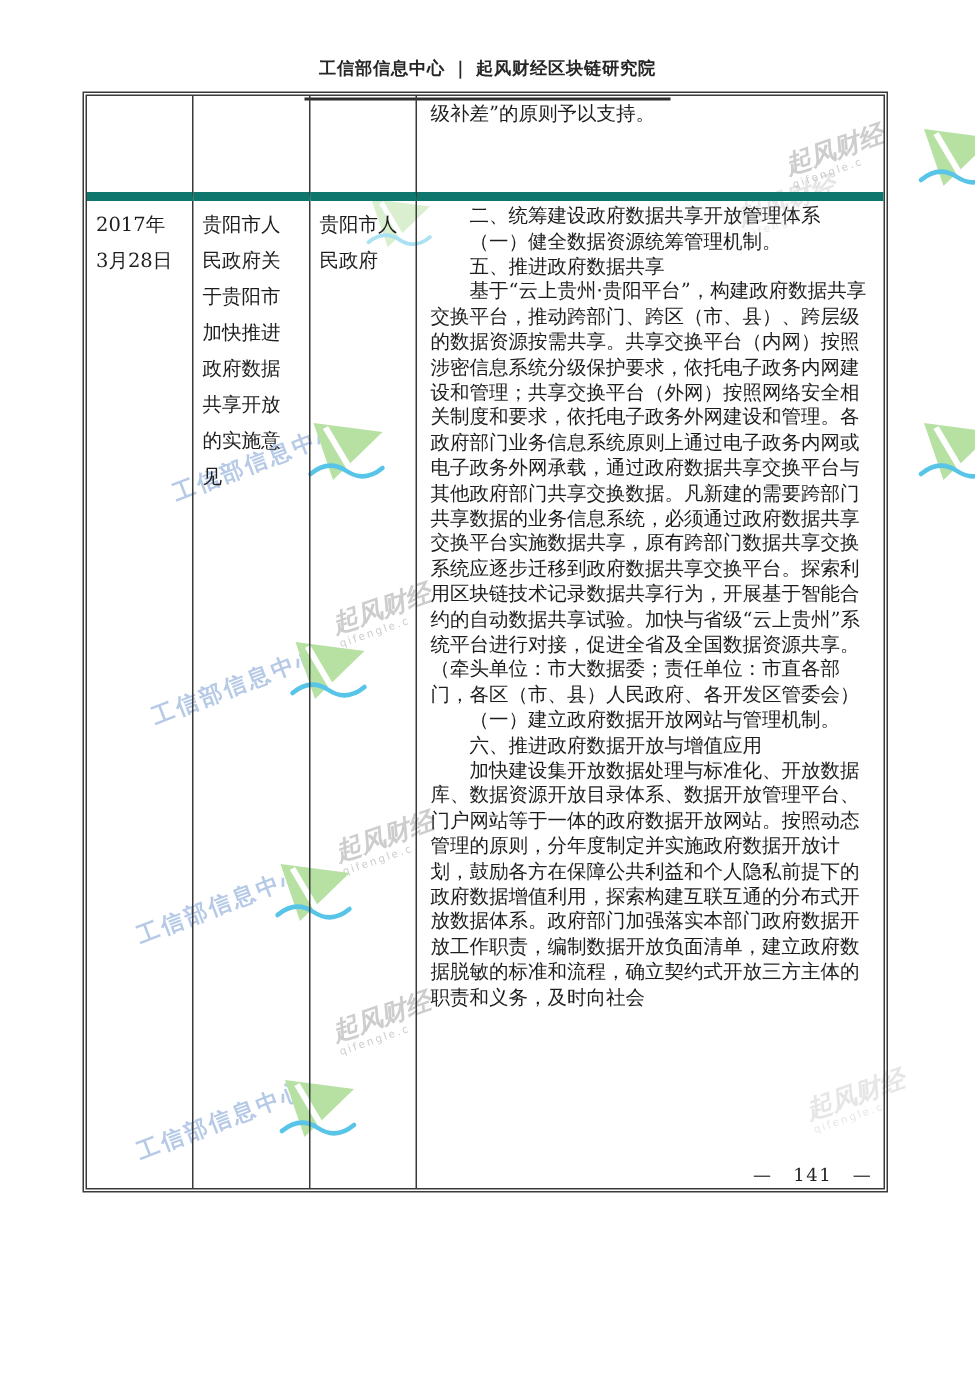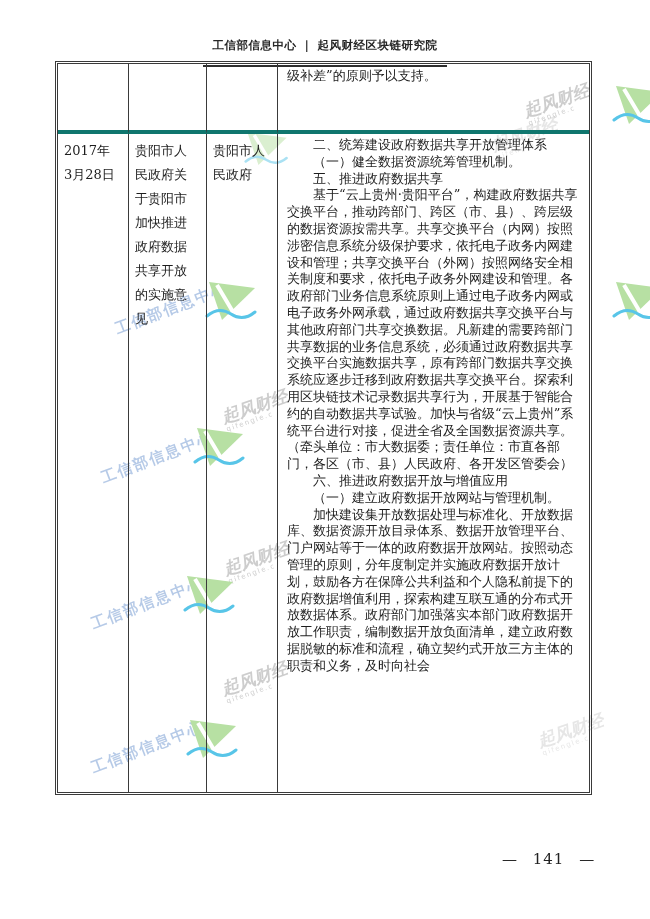--- a/index.html
+++ b/index.html
@@ -18,32 +18,32 @@
     color:#262626; border-bottom:2px solid #2e2e2e; padding:0 10px 12px 10px;
   }
 
   
   .doc-table {
     position:absolute; left:55px; top:61px; width:537px; height:734px;
     box-sizing:border-box; border:3px double #3a3a3a;
     display:grid; grid-template-columns:71px 78px 71px 1fr; grid-template-rows:70px 1fr;
     background:transparent;
   }
-  .cell { box-sizing:border-box; border-right:1px solid #3a3a3a; border-bottom:4px solid #0f766e; overflow:hidden; }
+  .cell { box-sizing:border-box; border-right:1px solid #3a3a3a; border-bottom:6px solid #0f766e; overflow:hidden; }
   .cell.last-col { border-right:none; }
   .cell.last-row { border-bottom:none; }
   .cell-meta { font-size:13px; line-height:24px; padding:5px 12px 0 6px; }
   .cell-content { font-size:13px; padding:3px 8px 0 9px; }
   .cell-content p { margin:0; text-indent:2em; }
   .cell-content p.flush { text-indent:0; }
   .r2 .cell-content, .cell-content.main { line-height:16.8px; }
 
   
   .page-number {
-    position:absolute; left:502px; top:850px; font-size:15px;
+    position:absolute; left:502px; top:776px; font-size:12px;
     letter-spacing:1px; word-spacing:9px; color:#222;
   }
 
   
   .wm-blue {
     position:absolute; font-size:15px; font-weight:bold; white-space:nowrap;
     color:rgba(122,158,212,.55); letter-spacing:2px; transform:rotate(-21deg);
     font-family:"DejaVu Sans","Liberation Sans",sans-serif;
   }
   .wm-gray {
@@ -144,21 +144,21 @@
       </div>
 
       <div class="cell cell-meta last-row">2017年3月28日</div>
       <div class="cell cell-meta last-row">贵阳市人民政府关于贵阳市加快推进政府数据共享开放的实施意见</div>
       <div class="cell cell-meta last-row">贵阳市人民政府</div>
       <div class="cell cell-content main last-col last-row">
         <p>二、统筹建设政府数据共享开放管理体系</p>
         <p>（一）健全数据资源统筹管理机制。</p>
         <p>五、推进政府数据共享</p>
         <p>基于“云上贵州·贵阳平台”，构建政府数据共享交换平台，推动跨部门、跨区（市、县）、跨层级的数据资源按需共享。共享交换平台（内网）按照涉密信息系统分级保护要求，依托电子政务内网建设和管理；共享交换平台（外网）按照网络安全相关制度和要求，依托电子政务外网建设和管理。各政府部门业务信息系统原则上通过电子政务内网或电子政务外网承载，通过政府数据共享交换平台与其他政府部门共享交换数据。凡新建的需要跨部门共享数据的业务信息系统，必须通过政府数据共享交换平台实施数据共享，原有跨部门数据共享交换系统应逐步迁移到政府数据共享交换平台。探索利用区块链技术记录数据共享行为，开展基于智能合约的自动数据共享试验。加快与省级“云上贵州”系统平台进行对接，促进全省及全国数据资源共享。（牵头单位：市大数据委；责任单位：市直各部门，各区（市、县）人民政府、各开发区管委会）</p>
+        <p>（一）建立政府数据开放网站与管理机制。</p>
         <p>六、推进政府数据开放与增值应用</p>
-        <p>（一）建立政府数据开放网站与管理机制。</p>
         <p>加快建设集开放数据处理与标准化、开放数据库、数据资源开放目录体系、数据开放管理平台、门户网站等于一体的政府数据开放网站。按照动态管理的原则，分年度制定并实施政府数据开放计划，鼓励各方在保障公共利益和个人隐私前提下的政府数据增值利用，探索构建互联互通的分布式开放数据体系。政府部门加强落实本部门政府数据开放工作职责，编制数据开放负面清单，建立政府数据脱敏的标准和流程，确立契约式开放三方主体的职责和义务，及时向社会</p>
       </div>
     </div>
 
     <div class="page-number">— 141 —</div>
   </div>
 </div>
 
 </body></html>

